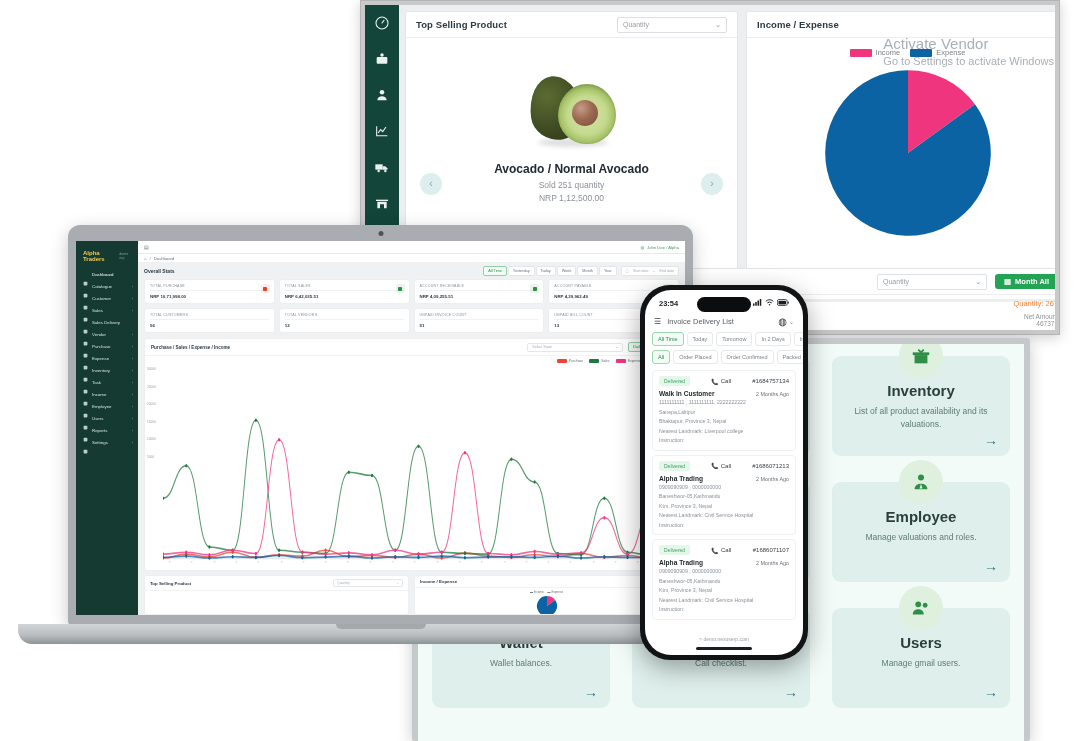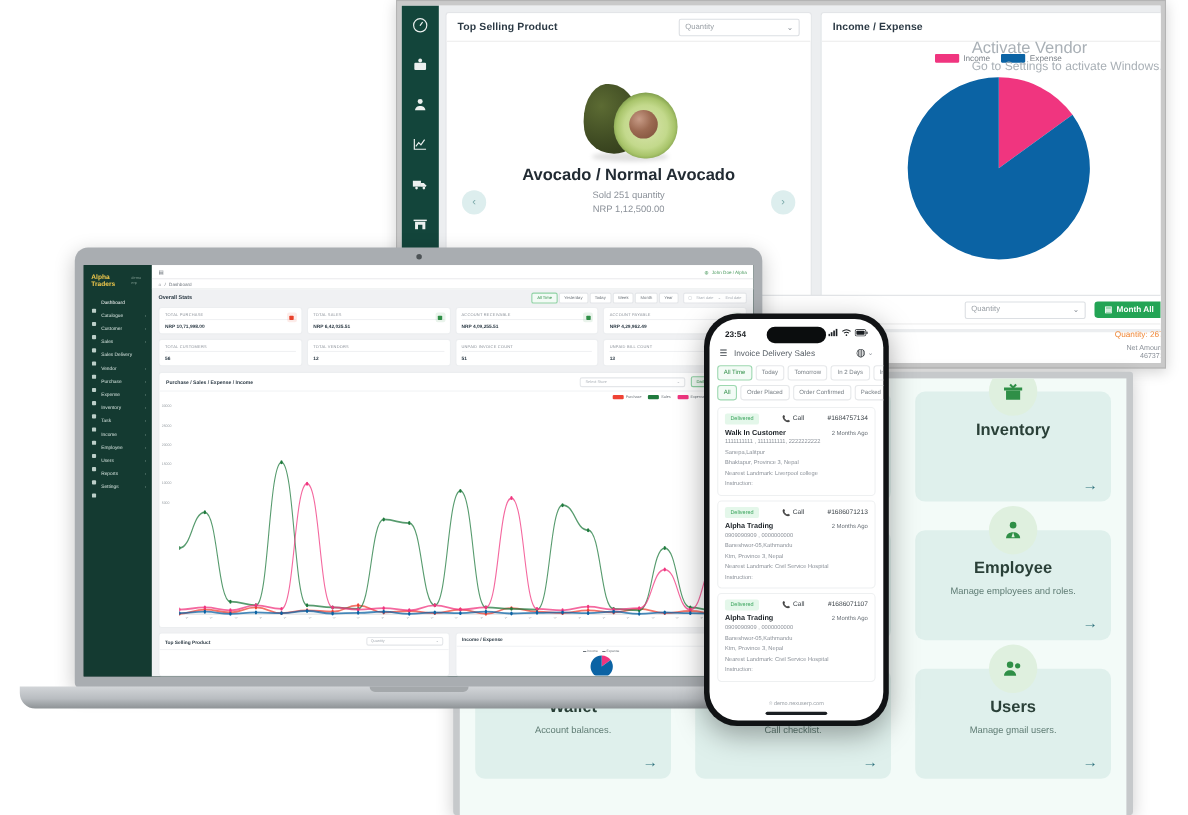--- a/index.html
+++ b/index.html
@@ -60,21 +60,21 @@
   .avo-front {
     position:absolute; left:34px; top:12px; width:58px; height:60px;
     background: radial-gradient(circle at 50% 52%, #8a5f46 0%, #8a5f46 20%, #cfdf9e 21%, #c3d98c 46%, #a8c46a 62%, #5f7f34 82%, #3f5a20 100%);
     border-radius: 50% 50% 48% 48% / 52% 52% 48% 48%;
   }
   .avo-pit {
     position:absolute; left:48px; top:28px; width:26px; height:26px; border-radius:50%;
     background: radial-gradient(circle at 35% 32%, #c79b86 0%, #9c6a52 45%, #7b4d38 100%);
   }
   .avo-shadow { position:absolute; left:14px; top:66px; width:70px; height:9px; background: rgba(0,0,0,.12); border-radius:50%; filter: blur(2px); }
-  .prod-name { margin-top: 1px; font-size: 15px; font-weight: 700; color: #222b33; }
+  .prod-name { margin-top: 12px; font-size: 12px; font-weight: 700; color: #222b33; }
   .prod-sold { margin-top: 4px; font-size: 8.5px; color: #8b9199; }
   .prod-amt  { margin-top: 3px; font-size: 8.5px; color: #8b9199; }
   .carousel-btn {
     position:absolute; top: 50%; margin-top:-11px; width:22px; height:22px; border-radius:50%;
     background:#ddeeee; color:#7aa9a9; font-size:10px; display:flex; align-items:center; justify-content:center;
   }
   .carousel-btn.l { left: 14px; }
   .carousel-btn.r { right: 14px; }
 
   
@@ -405,20 +405,21 @@
           </div>
           <div class="fcard">
             <div class="fcard-ic">
               <svg viewBox="0 0 24 24" width="22" height="22">
                 <path d="M3 8h18v3H3z" fill="#2f8f47"></path>
                 <path d="M5 11h14v9H5z" fill="#2f8f47"></path>
                 <path d="M9 5l3 3 3-3" stroke="#2f8f47" stroke-width="2" fill="none"></path>
               </svg>
             </div>
      <div class="fcard-title">Inventory</div>
+     <div class="fcard-desc">List of all product availability and its valuations.</div>
      <div class="fcard-arrow">→</div>
           </div>
           <div class="fcard">
             <div class="fcard-ic">
               <svg viewBox="0 0 24 24" width="22" height="22">
                 <path d="M5 3h14v18l-2.5-1.8L14 21l-2-1.8L10 21l-2.5-1.8L5 21z" fill="#2f8f47"></path>
               </svg>
             </div>
      <div class="fcard-title">Receipt</div>
      <div class="fcard-desc">Receipts, payments out.</div>
@@ -437,32 +438,32 @@
           </div>
           <div class="fcard">
             <div class="fcard-ic">
               <svg viewBox="0 0 24 24" width="22" height="22">
                 <circle cx="12" cy="7" r="3.3" fill="#2f8f47"></circle>
                 <path d="M5 20c0-4 3.2-6 7-6s7 2 7 6z" fill="#2f8f47"></path>
                 <path d="M12 14l1.6 5h-3.2z" fill="#dff0df"></path>
               </svg>
             </div>
      <div class="fcard-title">Employee</div>
-     <div class="fcard-desc">Manage employees and roles.</div>
+     <div class="fcard-desc">Manage valuations and roles.</div>
      <div class="fcard-arrow">→</div>
           </div>
           <div class="fcard">
             <div class="fcard-ic">
               <svg viewBox="0 0 24 24" width="22" height="22">
                 <rect x="3" y="6" width="18" height="12" rx="2.5" fill="#2f8f47"></rect>
                 <circle cx="17" cy="12" r="1.6" fill="#dff0df"></circle>
               </svg>
             </div>
      <div class="fcard-title">Wallet</div>
-     <div class="fcard-desc">Account balances.</div>
+     <div class="fcard-desc">Wallet balances.</div>
      <div class="fcard-arrow">→</div>
           </div>
           <div class="fcard">
             <div class="fcard-ic">
               <svg viewBox="0 0 24 24" width="22" height="22">
                 <path d="M3 6l2 2 3-3" stroke="#2f8f47" stroke-width="2" fill="none"></path>
                 <rect x="10" y="5" width="11" height="2" fill="#2f8f47"></rect>
                 <circle cx="4" cy="12" r="1.6" fill="#2f8f47"></circle>
                 <rect x="10" y="11" width="11" height="2" fill="#2f8f47"></rect>
                 <circle cx="4" cy="18" r="1.6" fill="#2f8f47"></circle>
@@ -958,21 +959,21 @@
                 <rect x="2" y="2" width="10" height="5" rx="1" fill="#1b1f23"></rect>
                 <rect x="14.2" y="3" width="1.5" height="3" rx=".7" fill="#1b1f23"></rect>
               </svg>
           </span>
         </span>
       </div>
 
       <div class="ph-head">
         <div class="ph-left">
           <span style="font-size:8px;color:#3a4147;">☰</span>
-          <span class="ph-title">Invoice Delivery Sales</span>
+          <span class="ph-title">Invoice Delivery List</span>
         </div>
         <div style="display:flex; align-items:center; gap:2px;">
           <span style="font-size:10px;color:#1d2328;">◍</span>
           <span style="font-size:6px;color:#8b9199;">⌄</span>
         </div>
       </div>
 
       <div class="ph-tabs" id="ph-time-tabs">
           <span class="ph-tab on">All Time</span>
           <span class="ph-tab">Today</span>

